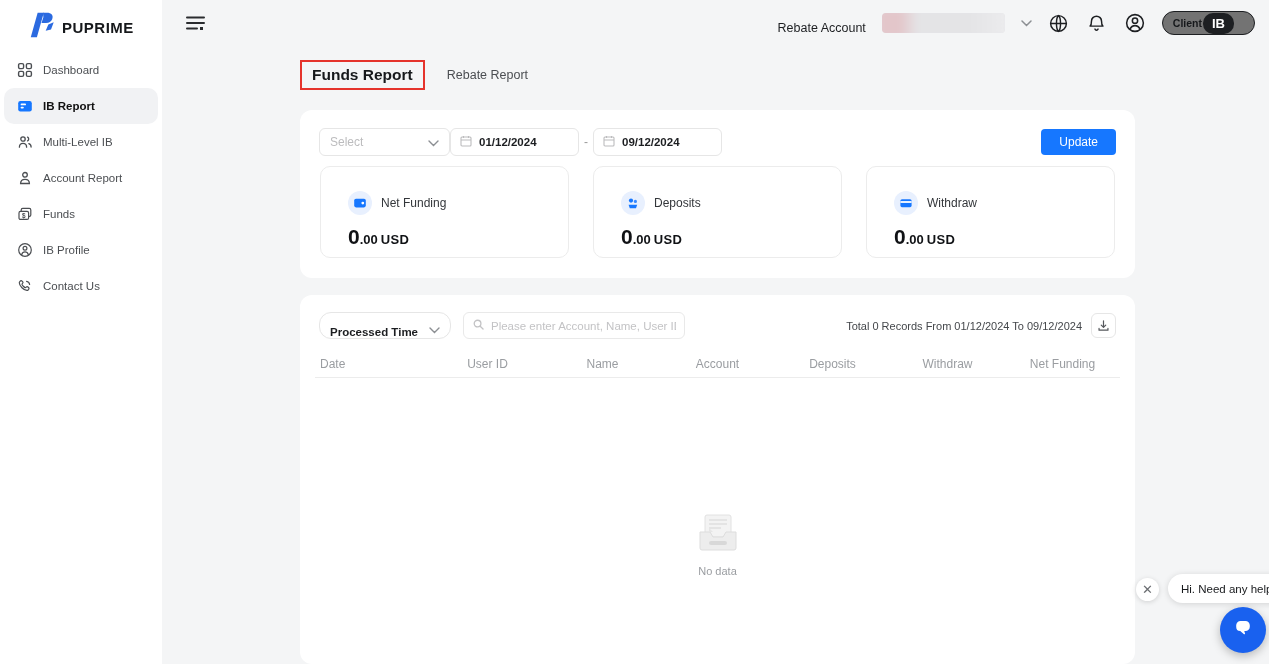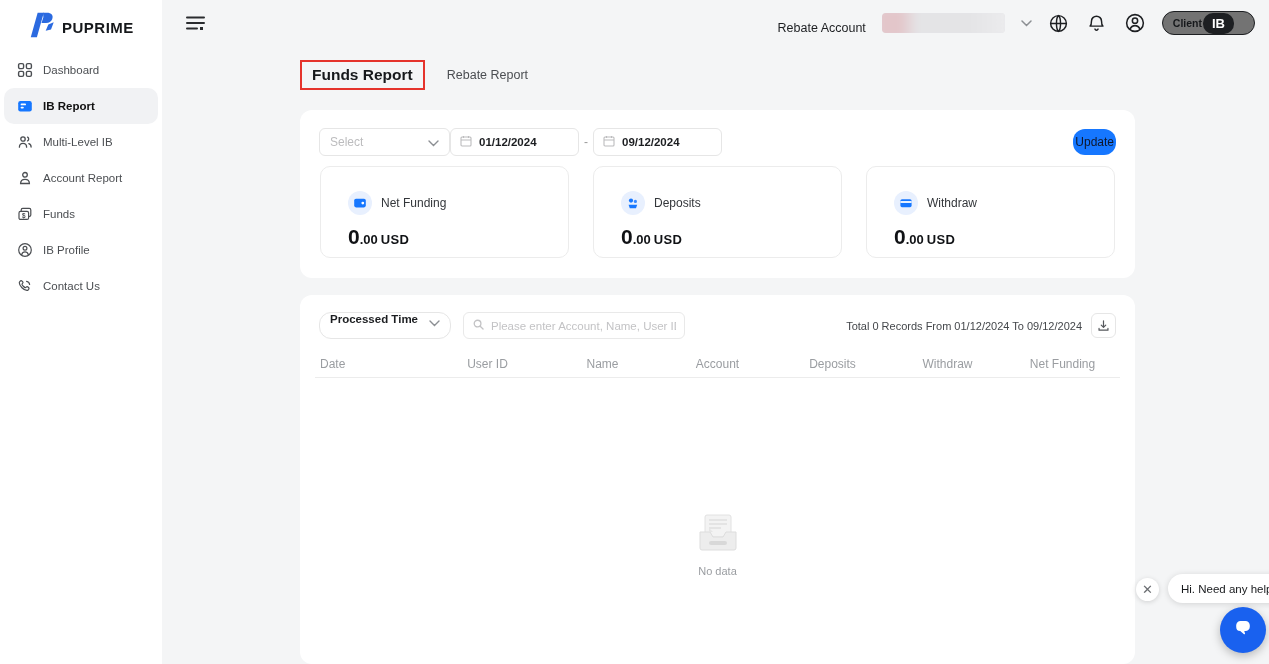--- a/index.html
+++ b/index.html
@@ -40,36 +40,36 @@
   .panel-1 { top:110px; height:168px; }
   .panel-2 { top:295px; height:369px; }
 
   
   .filter-row { position:absolute; left:19px; right:19px; top:18px; height:28px; display:flex; align-items:center; }
   .select-box { width:131px; height:28px; border:1px solid #e6e6e6; border-radius:6px; display:flex; align-items:center; justify-content:space-between; padding:0 10px; background:#fff; cursor:pointer; }
   .select-box .ph { font-size:12px; color:#bcbcbe; }
   .date-box { width:129px; height:28px; border:1px solid #e6e6e6; border-radius:6px; display:flex; align-items:center; gap:7px; padding:0 9px; background:#fff; }
   .date-box input { border:none; outline:none; width:84px; font-size:11.5px; font-weight:bold; color:#1c1e21; font-family:"Liberation Sans", sans-serif; background:transparent; }
   .date-sep { margin:0 5px; color:#9a9a9a; font-size:12px; }
-  .update-btn { margin-left:auto; background:#1677ff; color:#0f172a; border:none; border-radius:12px; font-size:12px; padding:6px 2px; cursor:pointer; font-family:"Liberation Sans", sans-serif; }
+  .update-btn { margin-left:auto; background:#1677ff; color:#ffffff; border:none; border-radius:4px; font-size:12px; padding:6px 18px; cursor:pointer; font-family:"Liberation Sans", sans-serif; }
 
   
   .cards { position:absolute; left:20px; right:20px; top:56px; display:flex; gap:24px; }
   .card { flex:1; height:92px; border:1px solid #ececec; border-radius:10px; background:#fff; padding:24px 0 0 27px; }
   .card-head { display:flex; align-items:center; gap:9px; }
   .card-ico { width:24px; height:24px; border-radius:12px; background:#e8f0fe; display:flex; align-items:center; justify-content:center; }
   .card-lbl { font-size:12px; color:#33363a; }
   .card-amount { margin-top:10px; color:#101215; }
   .amt-int { font-size:21px; font-weight:bold; }
   .amt-frac { font-size:13px; font-weight:bold; }
   .amt-cur { font-size:13px; font-weight:bold; margin-left:3px; letter-spacing:.3px; }
 
   
   .table-controls { position:absolute; left:19px; right:19px; top:17px; height:27px; display:flex; align-items:center; }
-  .sort-select { width:132px; height:27px; border:1px solid #e6e6e6; border-radius:12px; display:flex; align-items:flex-start; justify-content:space-between; padding:0 10px; cursor:pointer; }
+  .sort-select { width:132px; height:27px; border:1px solid #e6e6e6; border-radius:12px; display:flex; align-items:flex-end; justify-content:space-between; padding:0 10px; cursor:pointer; }
   .sort-select .val { font-size:11.5px; font-weight:bold; color:#1c1e21; }
   .search-box { margin-left:12px; width:222px; height:27px; border:1px solid #e9e9e9; border-radius:6px; display:flex; align-items:center; padding:0 8px; gap:6px; background:#fff; }
   .search-box input { border:none; outline:none; flex:1; font-size:11.5px; color:#333; font-family:"Liberation Sans", sans-serif; background:transparent; }
   .search-box input::placeholder { color:#c3c3c5; }
   .records-summary { margin-left:auto; font-size:11px; color:#44474b; }
   .dl-btn { margin-left:9px; width:25px; height:25px; border:1px solid #e6e6e6; border-radius:6px; background:#fff; display:flex; align-items:center; justify-content:center; cursor:pointer; }
 
   
   .thead { position:absolute; left:15px; right:15px; top:55px; height:28px; display:grid; grid-template-columns:repeat(7,1fr); align-items:center; border-bottom:1px solid #ececec; }
   .th { font-size:12px; color:#9a9da1; text-align:center; }

